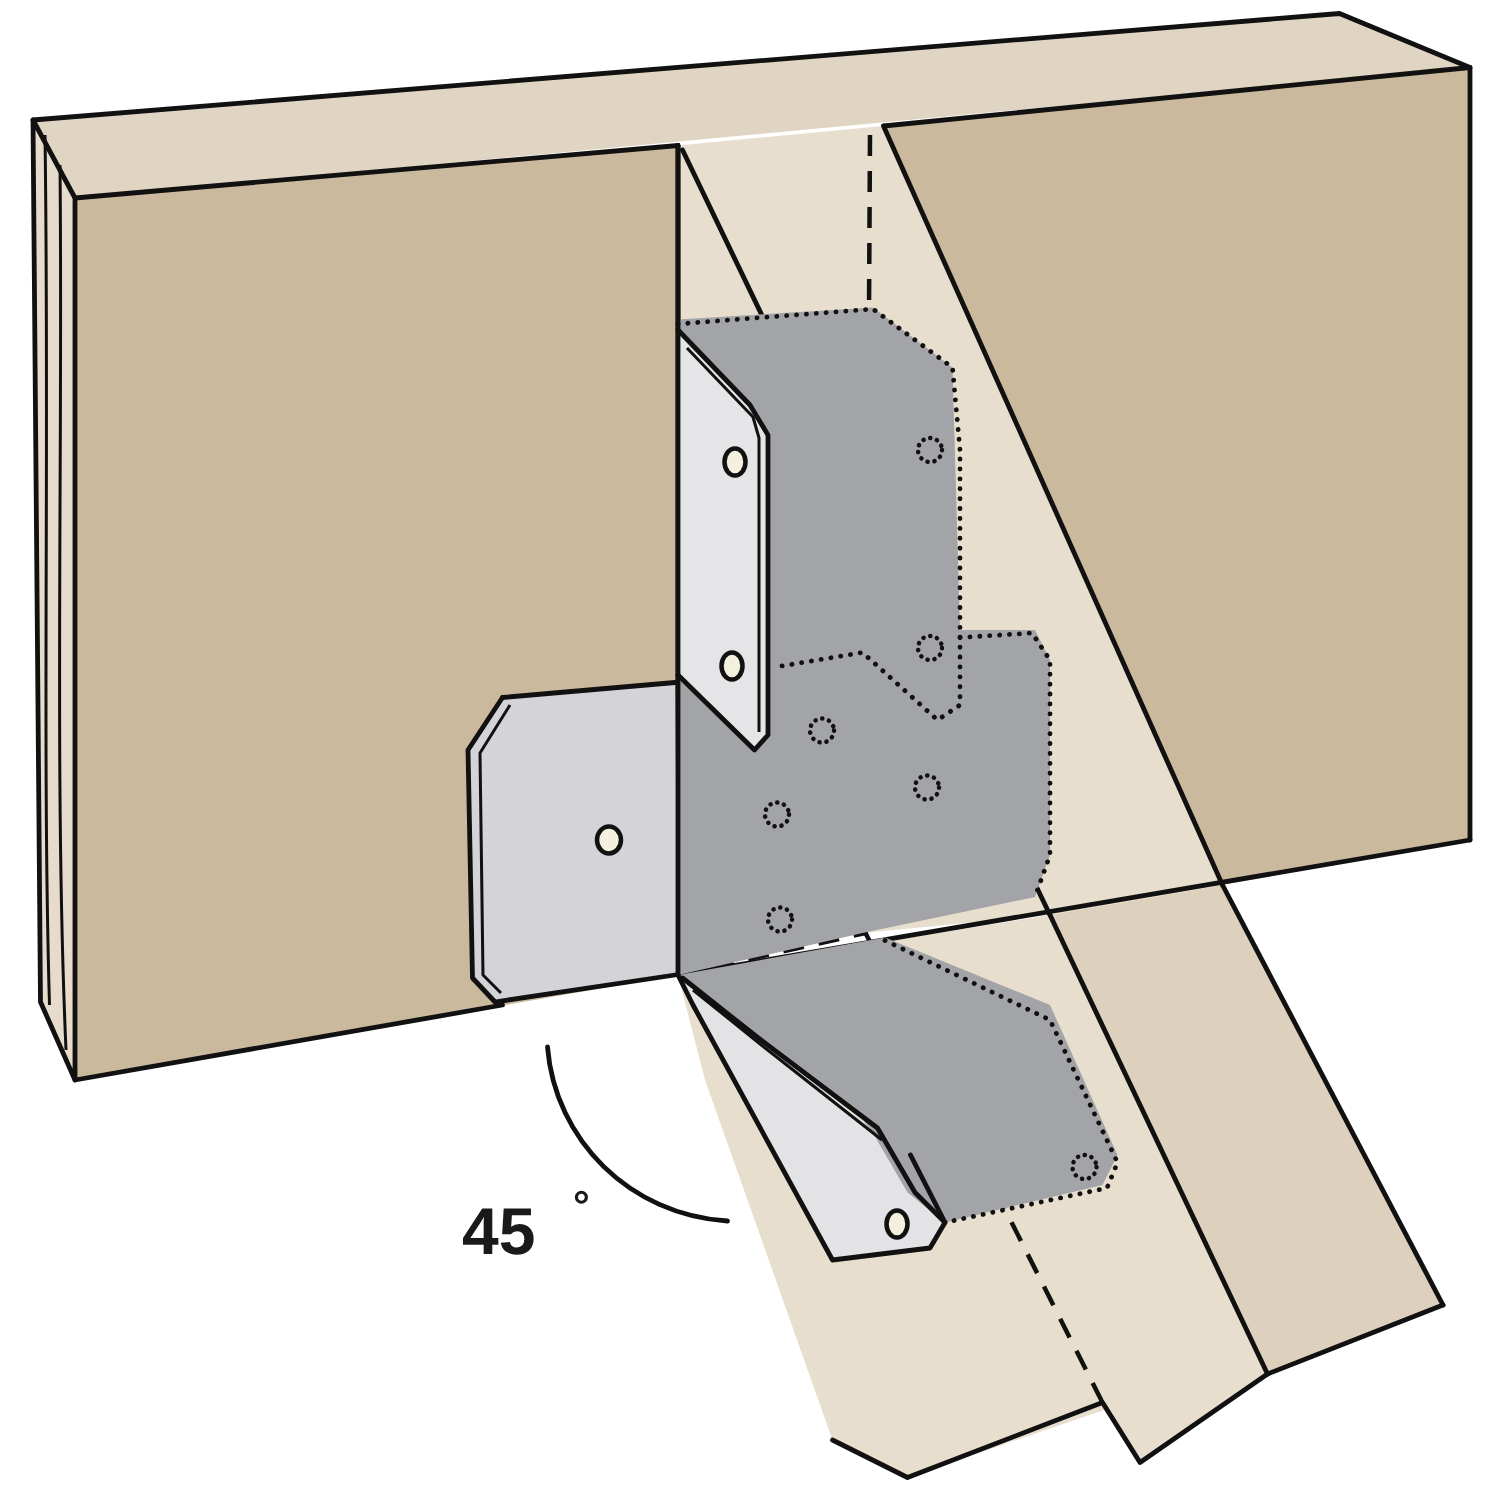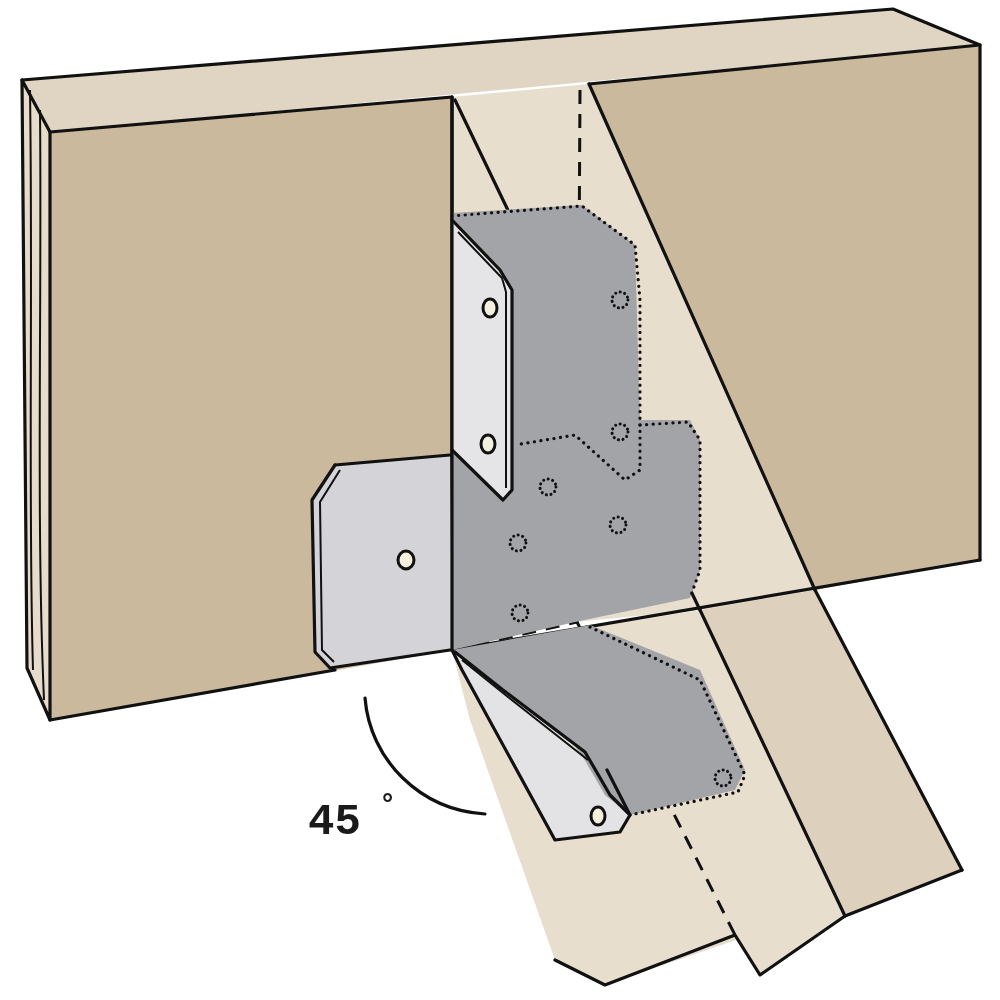--- a/index.html
+++ b/index.html
@@ -26,21 +26,21 @@
     .dash { stroke: #111; stroke-width: 3; fill: none; stroke-dasharray: 14 10; }
     .dot { stroke: #111; stroke-width: 3.2; fill: none; stroke-dasharray: 0.1 6.5; stroke-linecap: round; }
     .hole-dot { stroke: #111; stroke-width: 3; fill: none; stroke-dasharray: 0.1 4.6; stroke-linecap: round; }
     .angle-label {
       position: absolute;
       left: 308px;
       top: 800px;
       font-size: 44px;
       font-weight: bold;
       color: #1a1a1a;
-      font-family: Liberation Mono, monospace;
+      font-family: Liberation Sans, sans-serif;
       line-height: 1;
     }
     .angle-deg {
       position: absolute;
       left: 382px;
       top: 790px;
       font-size: 28px;
       font-weight: bold;
       color: #1a1a1a;
       font-family: "Liberation Sans", sans-serif;

